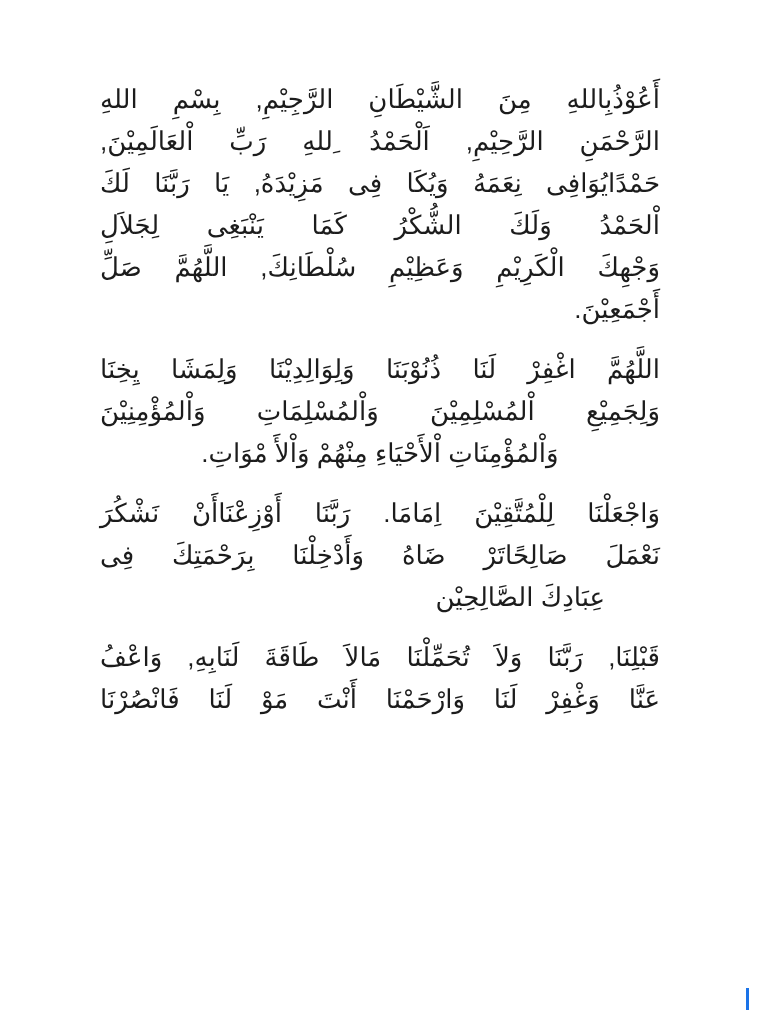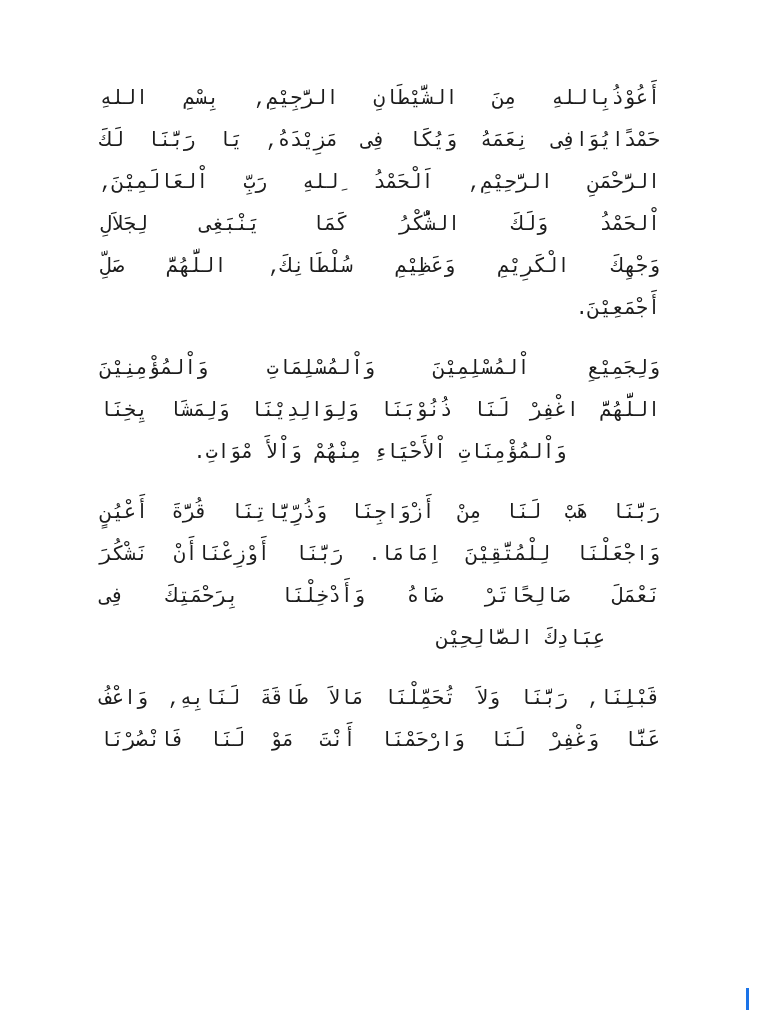--- a/index.html
+++ b/index.html
@@ -16,22 +16,22 @@
     font-family: "DejaVu Sans", sans-serif;
   }
   .text-block {
     position: absolute;
     left: 100px;
     top: 78px;
     width: 560px;
     direction: rtl;
     unicode-bidi: embed;
     color: #1c1c1c;
-    font-size: 20px;
-    font-family: Liberation Mono, monospace;
+    font-size: 26px;
+    font-family: Liberation Sans, sans-serif;
   }
   .para { margin: 0 0 18px 0; }
   .para:last-child { margin-bottom: 0; }
   .line {
     line-height: 42px;
     text-align: justify;
     text-align-last: justify;
   }
   
   .para:nth-child(1) .line.last { text-align-last: right; }
@@ -48,33 +48,32 @@
     background: #1a73e8;
   }
 </style>
 </head>
 <body>
 
 <div class="page" style="background: rgb(255, 255, 255);">
   <div class="text-block" id="text-block" dir="rtl" style="color: rgb(28, 28, 28);">
       <div class="para">
         <div class="line">أَعُوْذُبِاللهِ مِنَ الشَّيْطَانِ الرَّجِيْمِ, بِسْمِ اللهِ</div>
+        <div class="line">الرَّحْمَنِ الرَّحِيْمِ, اَلْحَمْدُ ِللهِ رَبِّ اْلعَالَمِيْنَ,</div>
         <div class="line">حَمْدًايُوَافِى نِعَمَهُ وَيُكَا فِى مَزِيْدَهُ, يَا رَبَّنَا لَكَ</div>
-        <div class="line">الرَّحْمَنِ الرَّحِيْمِ, اَلْحَمْدُ ِللهِ رَبِّ اْلعَالَمِيْنَ,</div>
         <div class="line">اْلحَمْدُ وَلَكَ الشُّكْرُ كَمَا يَنْبَغِى لِجَلاَلِ</div>
         <div class="line">وَجْهِكَ الْكَرِيْمِ وَعَظِيْمِ سُلْطَانِكَ, اللَّهُمَّ صَلِّ</div>
         <div class="line last">أَجْمَعِيْنَ.</div>
       </div>
       <div class="para">
+        <div class="line">اللَّهُمَّ اغْفِرْ لَنَا ذُنُوْبَنَا وَلِوَالِدِيْنَا وَلِمَشَا يِخِنَا</div>
         <div class="line">وَلِجَمِيْعِ اْلمُسْلِمِيْنَ وَاْلمُسْلِمَاتِ وَاْلمُؤْمِنِيْنَ</div>
-        <div class="line">اللَّهُمَّ اغْفِرْ لَنَا ذُنُوْبَنَا وَلِوَالِدِيْنَا وَلِمَشَا يِخِنَا</div>
         <div class="line last">وَاْلمُؤْمِنَاتِ اْلأَحْيَاءِ مِنْهُمْ وَاْلأَ مْوَاتِ.</div>
       </div>
       <div class="para">
-        <div class="line">رَبَّنَا هَبْ لَنَا مِنْ أَزْوَاجِنَا وَذُرِّيَّاتِنَا قُرَّةَ أَعْيُنٍ</div>
         <div class="line">وَاجْعَلْنَا لِلْمُتَّقِيْنَ اِمَامَا. رَبَّنَا أَوْزِعْنَاأَنْ نَشْكُرَ</div>
         <div class="line">نَعْمَلَ صَالِحًاتَرْ ضَاهُ وَأَدْخِلْنَا بِرَحْمَتِكَ فِى</div>
         <div class="line last">عِبَادِكَ الصَّالِحِيْن</div>
       </div>
       <div class="para">
         <div class="line">قَبْلِنَا, رَبَّنَا وَلاَ تُحَمِّلْنَا مَالاَ طَاقَةَ لَنَابِهِ, وَاعْفُ</div>
         <div class="line">عَنَّا وَغْفِرْ لَنَا وَارْحَمْنَا أَنْتَ مَوْ لَنَا فَانْصُرْنَا</div>
       </div>
     </div>
   <div class="cursor-bar" style="background: rgb(26, 115, 232);"></div>

